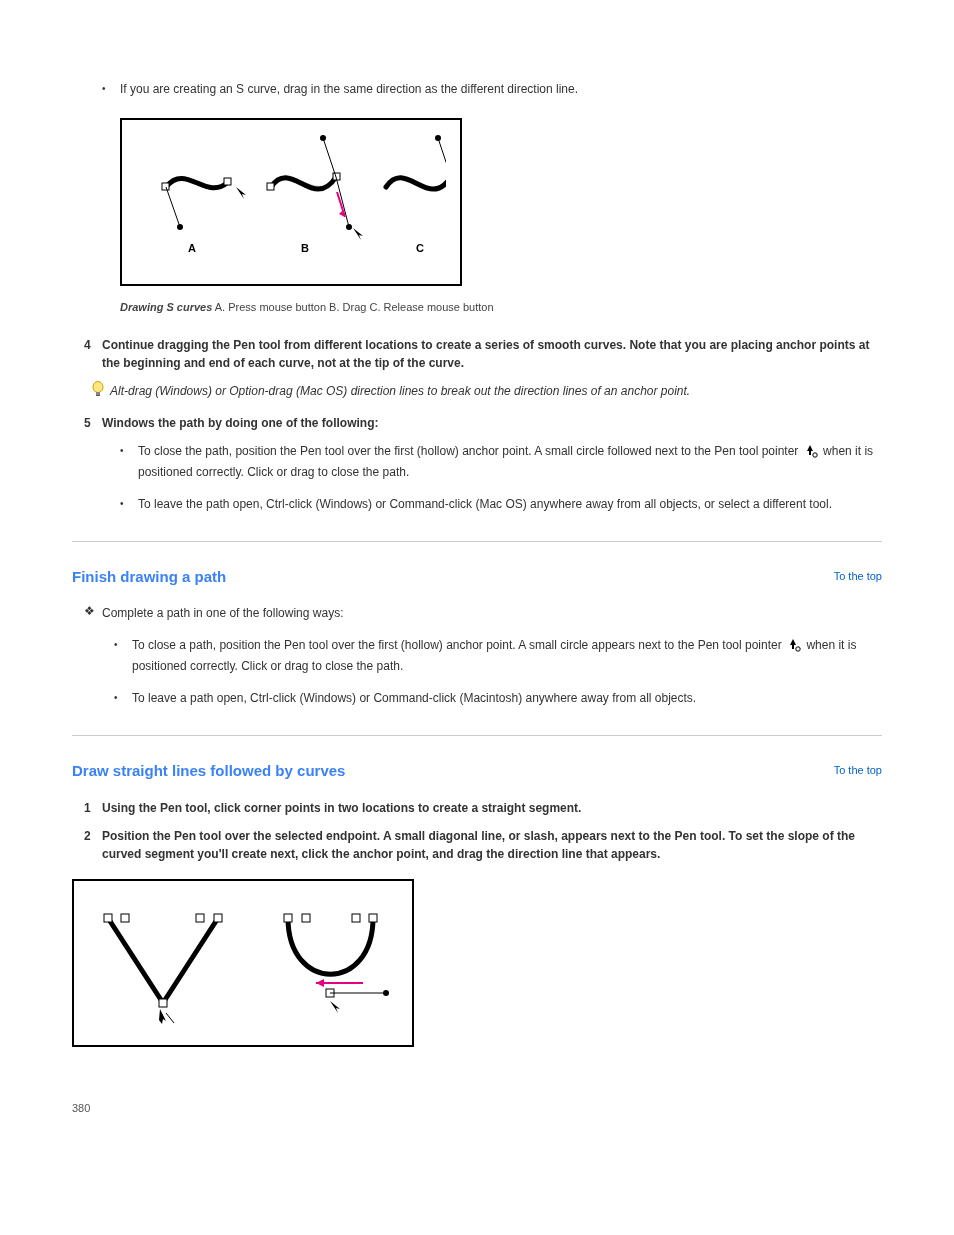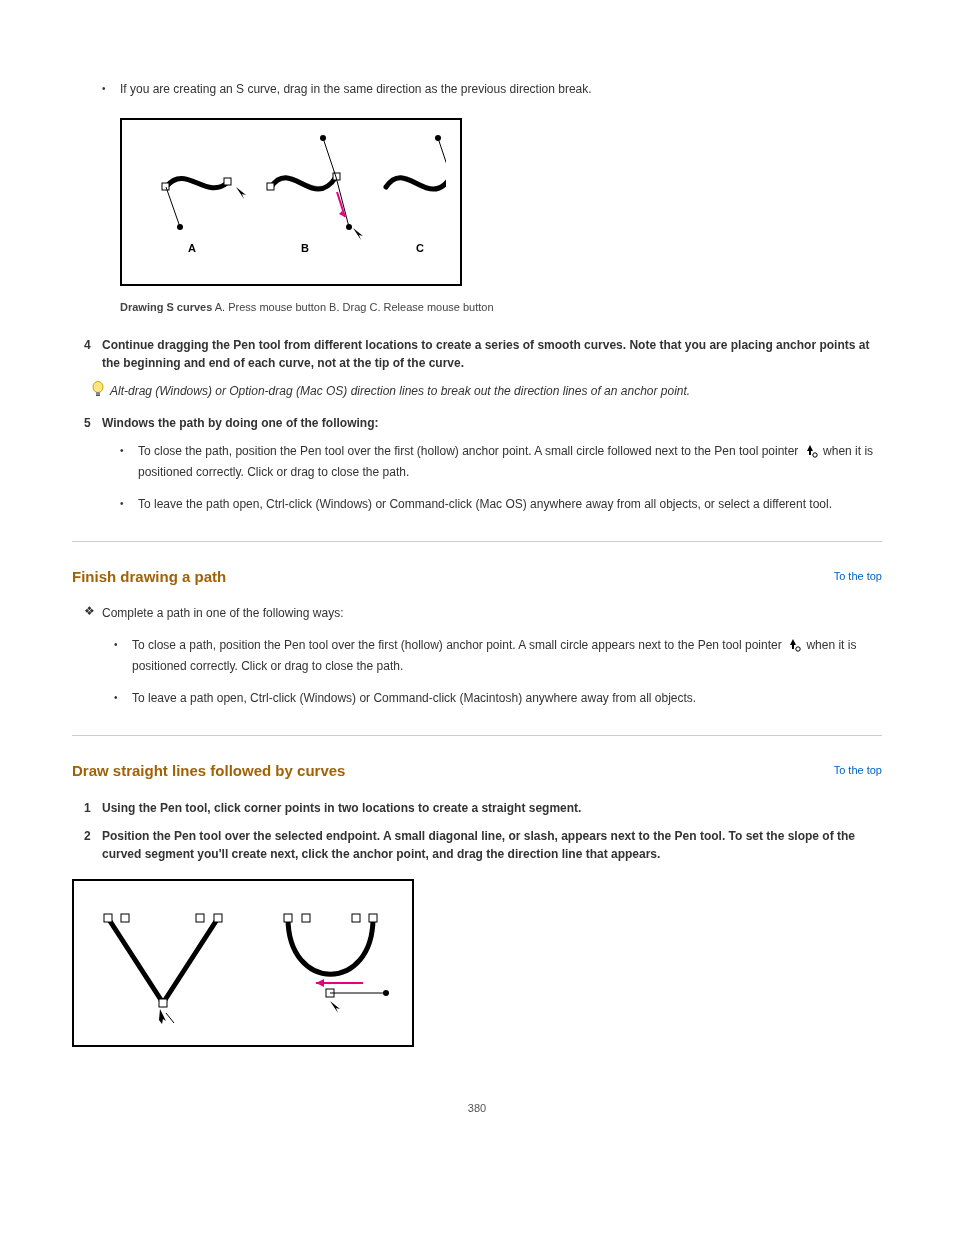--- a/index.html
+++ b/index.html
@@ -43,21 +43,21 @@
     margin: 6px 0 8px 48px;
     padding: 12px 14px;
   }
   .figure-box svg { display:block; }
   .caption {
     margin-left: 48px;
     font-size: 11px;
     color: #444;
     margin-bottom: 20px;
   }
-  .caption .lead { font-weight: bold; }
+  .caption .lead { font-weight: bold; font-style: italic; }
   .num-step {
     display:flex;
     margin-left:12px;
     margin-bottom:10px;
   }
   .num-step .num { width:18px; flex:0 0 18px; font-weight:bold; }
   .num-step .txt { flex:1;font-weight:bold; }
   .tip-row {
     display:flex;
     align-items:center;
@@ -70,43 +70,43 @@
     margin-top:-2px;
   }
   .tip-icon svg { display:block; }
   .hr {
     border: none;
     border-top: 1px solid #ccc;
     margin: 28px 0 24px;
   }
   h2.section {
     font-size: 15px;
-    color: #a16207;
+    color: #3b82f6;
     font-weight: bold;
     margin: 0 0 16px 0;
   }
   .inline-icon { display:inline-block; vertical-align:-3px; margin:0 2px; }
   .page-number {
-    text-align:center;
+    text-align:left;
     font-size:11px;
     color:#555;
     margin-top:40px;
   }
   a.link { color:#0061c2; text-decoration:none; }
 </style>
 </head>
 <body>
 
 <div class="page">
 
   
   <div class="bullet-block">
     <div class="bullet-row">
       <span class="bullet-dot">•</span>
-      <span class="bullet-text">If you are creating an S curve, drag in the same direction as the previous direction break.</span>
+      <span class="bullet-text">If you are creating an S curve, drag in the same direction as the different direction line.</span>
     </div>
   </div>
 
   
   <div class="figure-box">
     <svg width="310" height="140" viewBox="0 0 310 140">
 
       <g>
         <path d="M30,55 C50,30 70,70 92,50" stroke="#000" stroke-width="5" fill="none" stroke-linecap="round"></path>
         <rect x="26" y="51" width="7" height="7" fill="#fff" stroke="#000"></rect>

